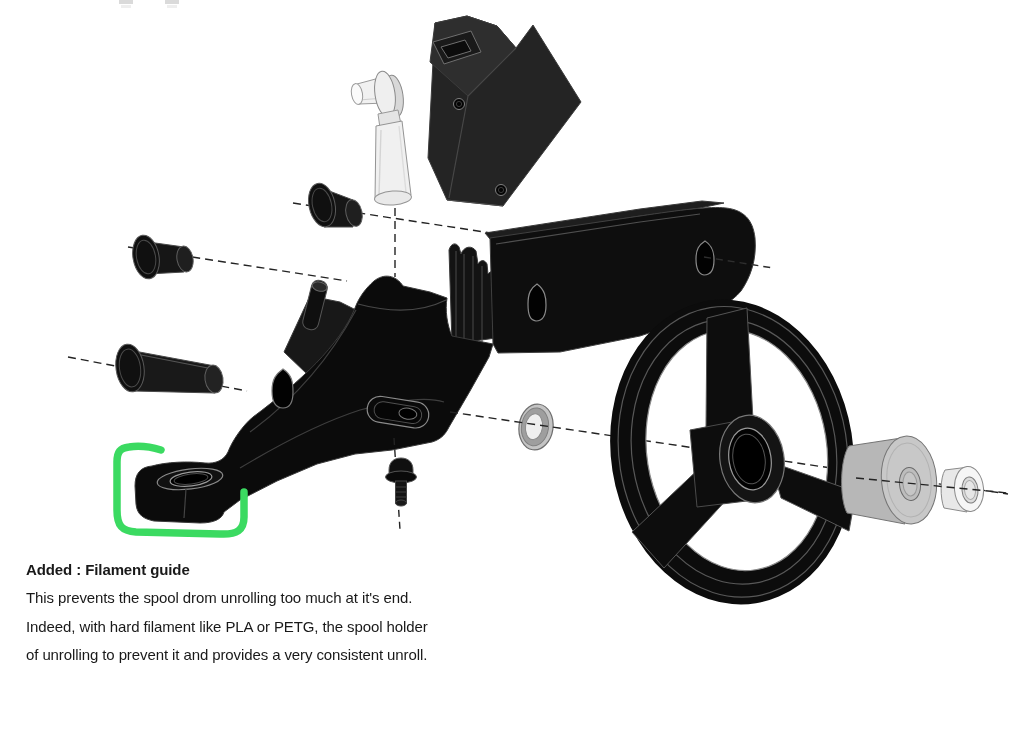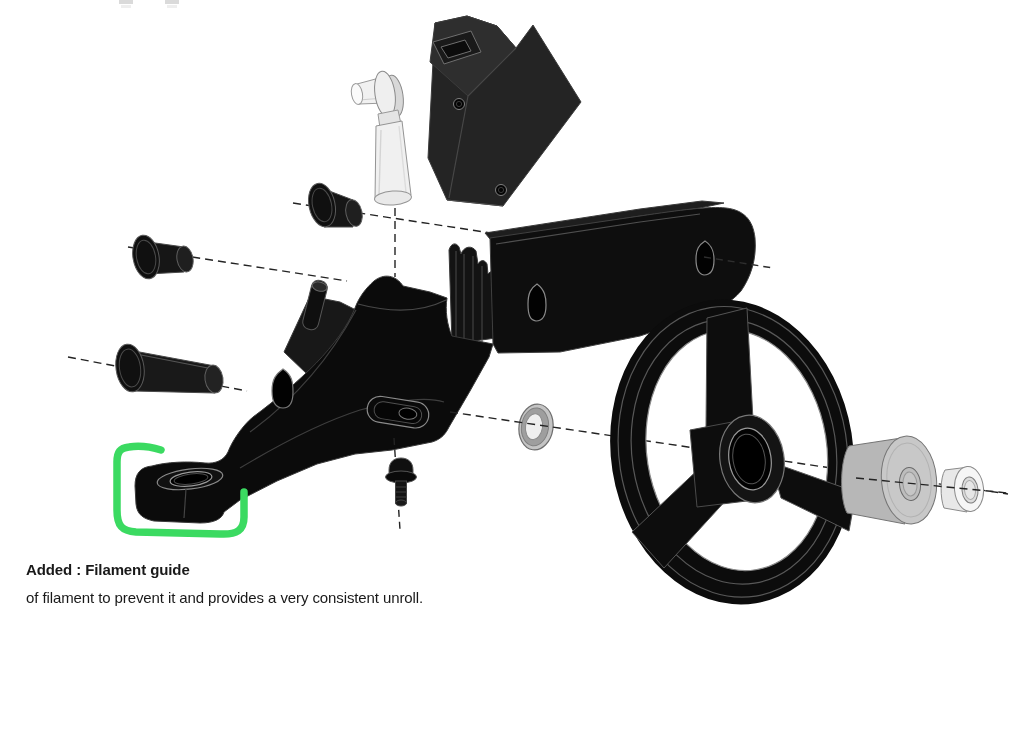--- a/index.html
+++ b/index.html
@@ -194,15 +194,17 @@
   </g>
 
   <line x1="856" y1="478" x2="1008" y2="493" stroke="#232323" stroke-width="1.4" stroke-dasharray="8 5"></line>
 
   <path d="M 161,450 C 148,446 136,446 129,447 C 120,448 117,452 117,462 L 117,510
            C 117,526 122,531 136,532 L 220,534 C 237,535 244,530 244,517 L 244,492" fill="none" stroke="#3bda61" stroke-width="7.5" stroke-linecap="round" stroke-linejoin="round"></path>
 </svg>
 
   <div class="caption">
     <div class="caption-heading">Added : Filament guide</div>
-    <div>of filament to prevent it and provides a very consistent unroll.</div>
+    <div>This prevents the spool drom unrolling too much at it's end.</div>
+    <div>Indeed, with hard filament like PLA or PETG, the spool holder</div>
+    <div>of unrolling to prevent it and provides a very consistent unroll.</div>
   </div>
 </div>
 
 </body></html>

